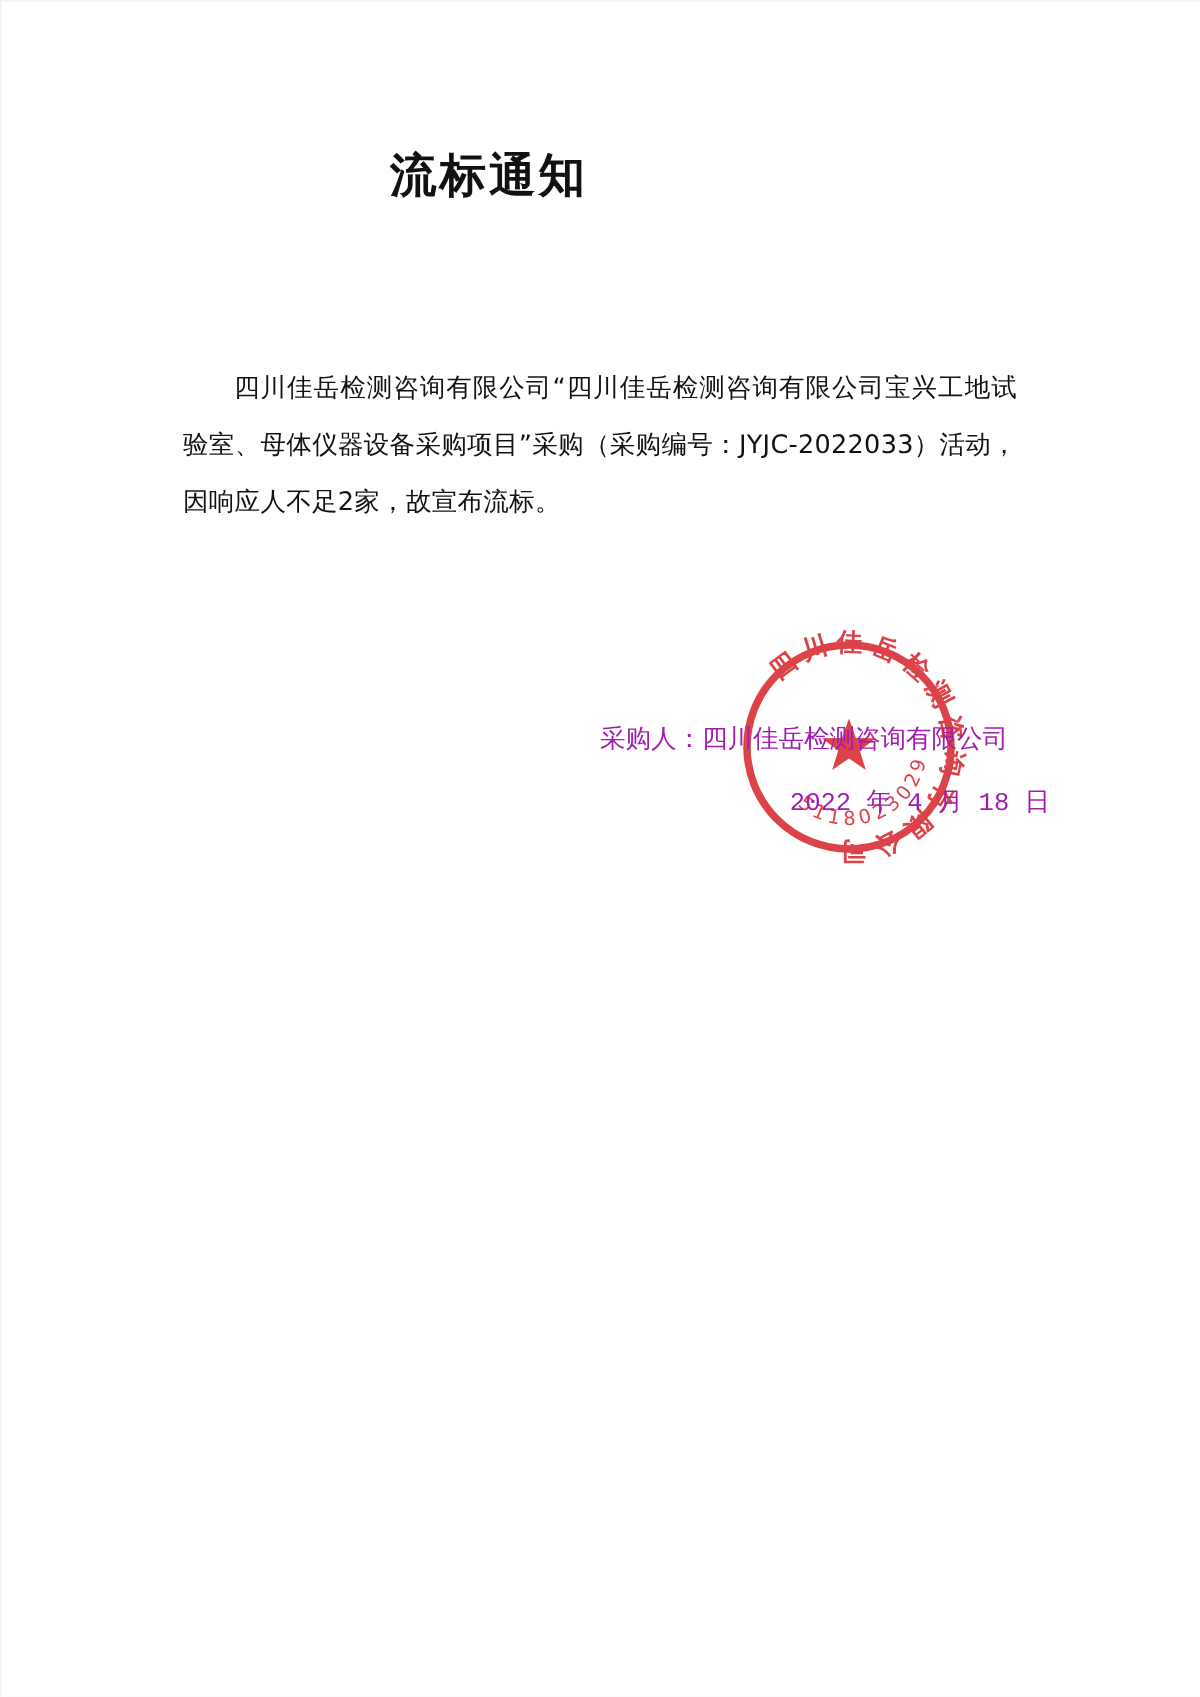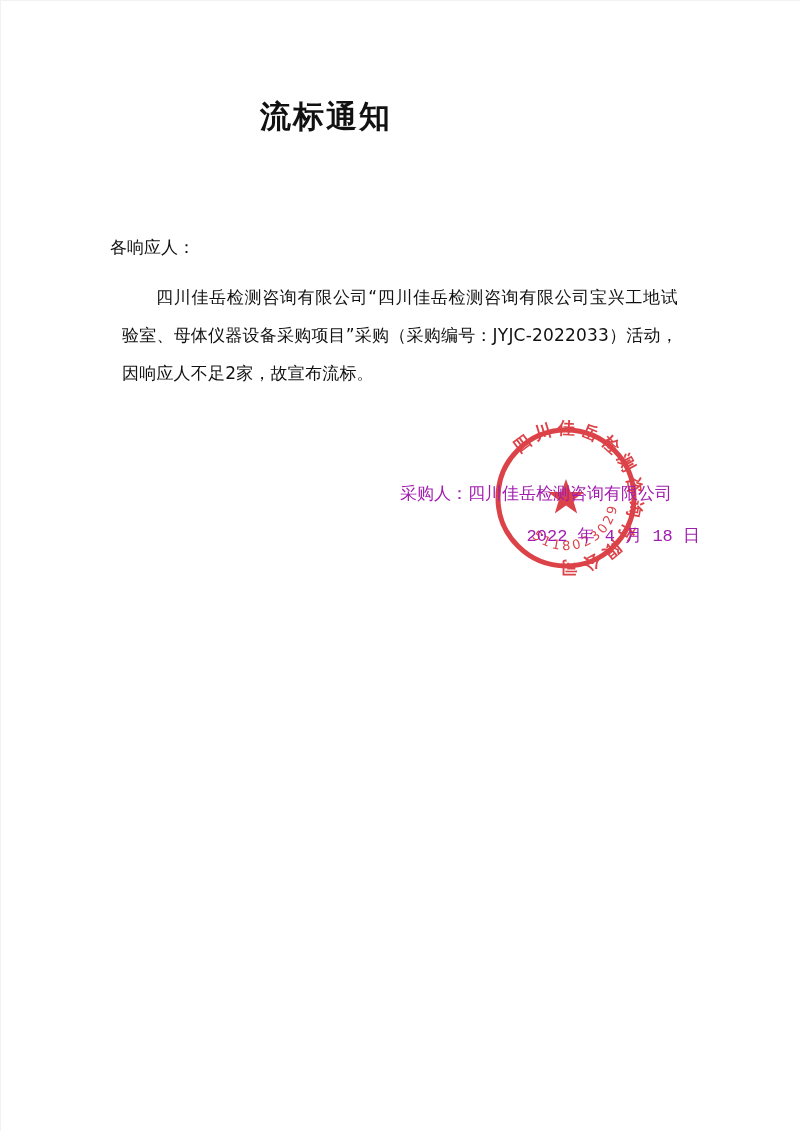--- a/index.html
+++ b/index.html
@@ -108,21 +108,20 @@
   }
 </style>
 </head>
 <body>
 
 <div class="page">
 
   <div class="doc-title">流标通知</div>
 
   <div class="body-block">
-    <p class="salutation">各响应人：</p>
     <p class="para">四川佳岳检测咨询有限公司“四川佳岳检测咨询有限公司宝兴工地试验室、母体仪器设备采购项目”采购（采购编号：JYJC-2022033）活动，因响应人不足2家，故宣布流标。</p>
   </div>
 
   <div class="seal">
     <svg width="172" height="172" viewBox="0 0 172 172" aria-hidden="true">
       <defs>
         <path id="sealArc" d="M 86,86 m -64,0 a 64,64 0 1 1 128,0 a 64,64 0 1 1 -128,0"></path>
         <path id="sealArcBottom" d="M 86,86 m -52,0 a 52,52 0 1 0 104,0"></path>
       </defs>
       <circle cx="86" cy="86" r="68" fill="none" stroke="#d6232a" stroke-width="5"></circle>

